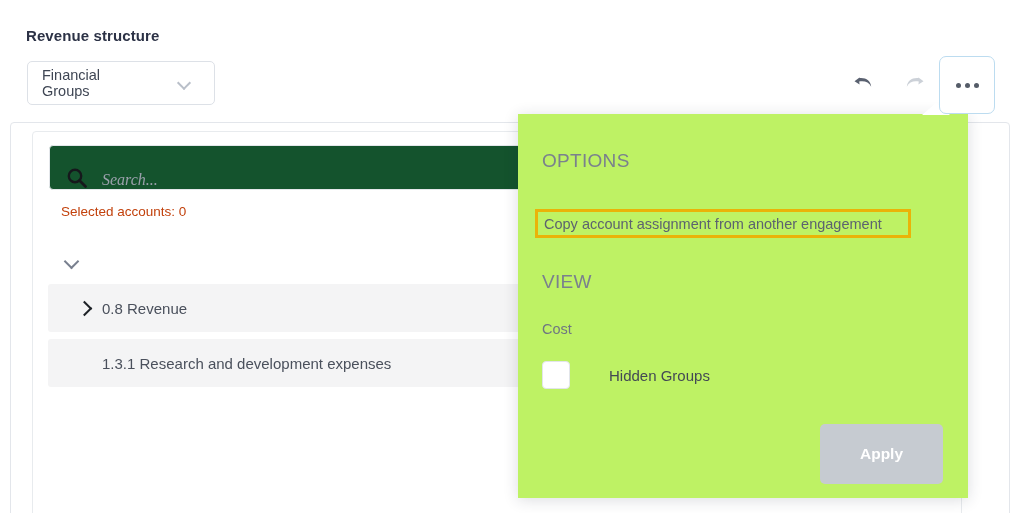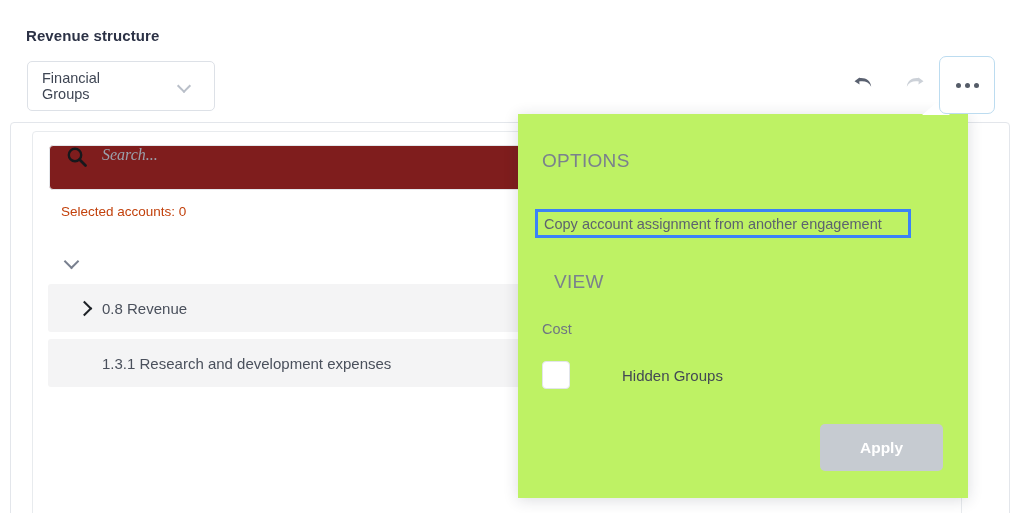--- a/index.html
+++ b/index.html
@@ -26,21 +26,21 @@
     color: #2c3246;
     letter-spacing: 0.1px;
   }
 
   
   .grouping-select {
     position: absolute;
     left: 27px;
     top: 61px;
     width: 188px;
-    height: 50px;
+    height: 44px;
     box-sizing: border-box;
     border: 1px solid #dde1e7;
     border-radius: 5px;
     background: #ffffff;
     display: flex;
     align-items: center;
     cursor: pointer;
     gap: 32px;
   }
   .grouping-select-label {
@@ -141,23 +141,23 @@
   
   .search-box {
     position: absolute;
     left: 49px;
     top: 145px;
     width: 680px;
     height: 45px;
     box-sizing: border-box;
     border: 1px solid #e4e7eb;
     border-radius: 4px;
-    background: #7f1d1d;
-    display: flex;
-    align-items: flex-start;
+    background: #14532d;
+    display: flex;
+    align-items: flex-end;
     z-index: 5;
   }
   .search-icon {
     margin-left: 16px;
     margin-right: 14px;
     display: flex;
     align-items: center;
   }
   .search-input {
     border: none;
@@ -278,30 +278,30 @@
     z-index: 31;
   }
   .popup-section-title {
     position: absolute;
     font-size: 19px;
     color: #7a818d;
     letter-spacing: 0.3px;
     font-weight: normal;
   }
   .popup-section-title.options { left: 24px; top: 36px; }
-  .popup-section-title.view { left: 36px; top: 157px; }
+  .popup-section-title.view { left: 24px; top: 157px; }
 
   .copy-link-wrap {
     position: absolute;
     left: 17px;
     top: 95px;
     width: 376px;
     height: 29px;
     box-sizing: border-box;
-    border: 3px solid #3b82f6;
+    border: 3px solid #eab308;
     display: flex;
     align-items: center;
   }
   .copy-link {
     font-size: 14.5px;
     color: #5c636f;
     margin-left: 6px;
     cursor: pointer;
     white-space: nowrap;
   }
@@ -324,31 +324,31 @@
   .checkbox {
     width: 28px;
     height: 28px;
     box-sizing: border-box;
     border: 1px solid #e2e5ea;
     border-radius: 4px;
     background: #ffffff;
     flex: none;
   }
   .checkbox-label {
-    margin-left: 52px;
+    margin-left: 39px;
     font-size: 15px;
     color: #434954;
   }
 
   .apply-btn {
     position: absolute;
     left: 302px;
     top: 310px;
     width: 123px;
-    height: 47px;
+    height: 60px;
     background: #c6cbd1;
     border: none;
     border-radius: 5px;
     color: #ffffff;
     font-size: 15.5px;
     font-weight: bold;
     font-family: "Liberation Sans", sans-serif;
     cursor: default;
   }
 </style>

